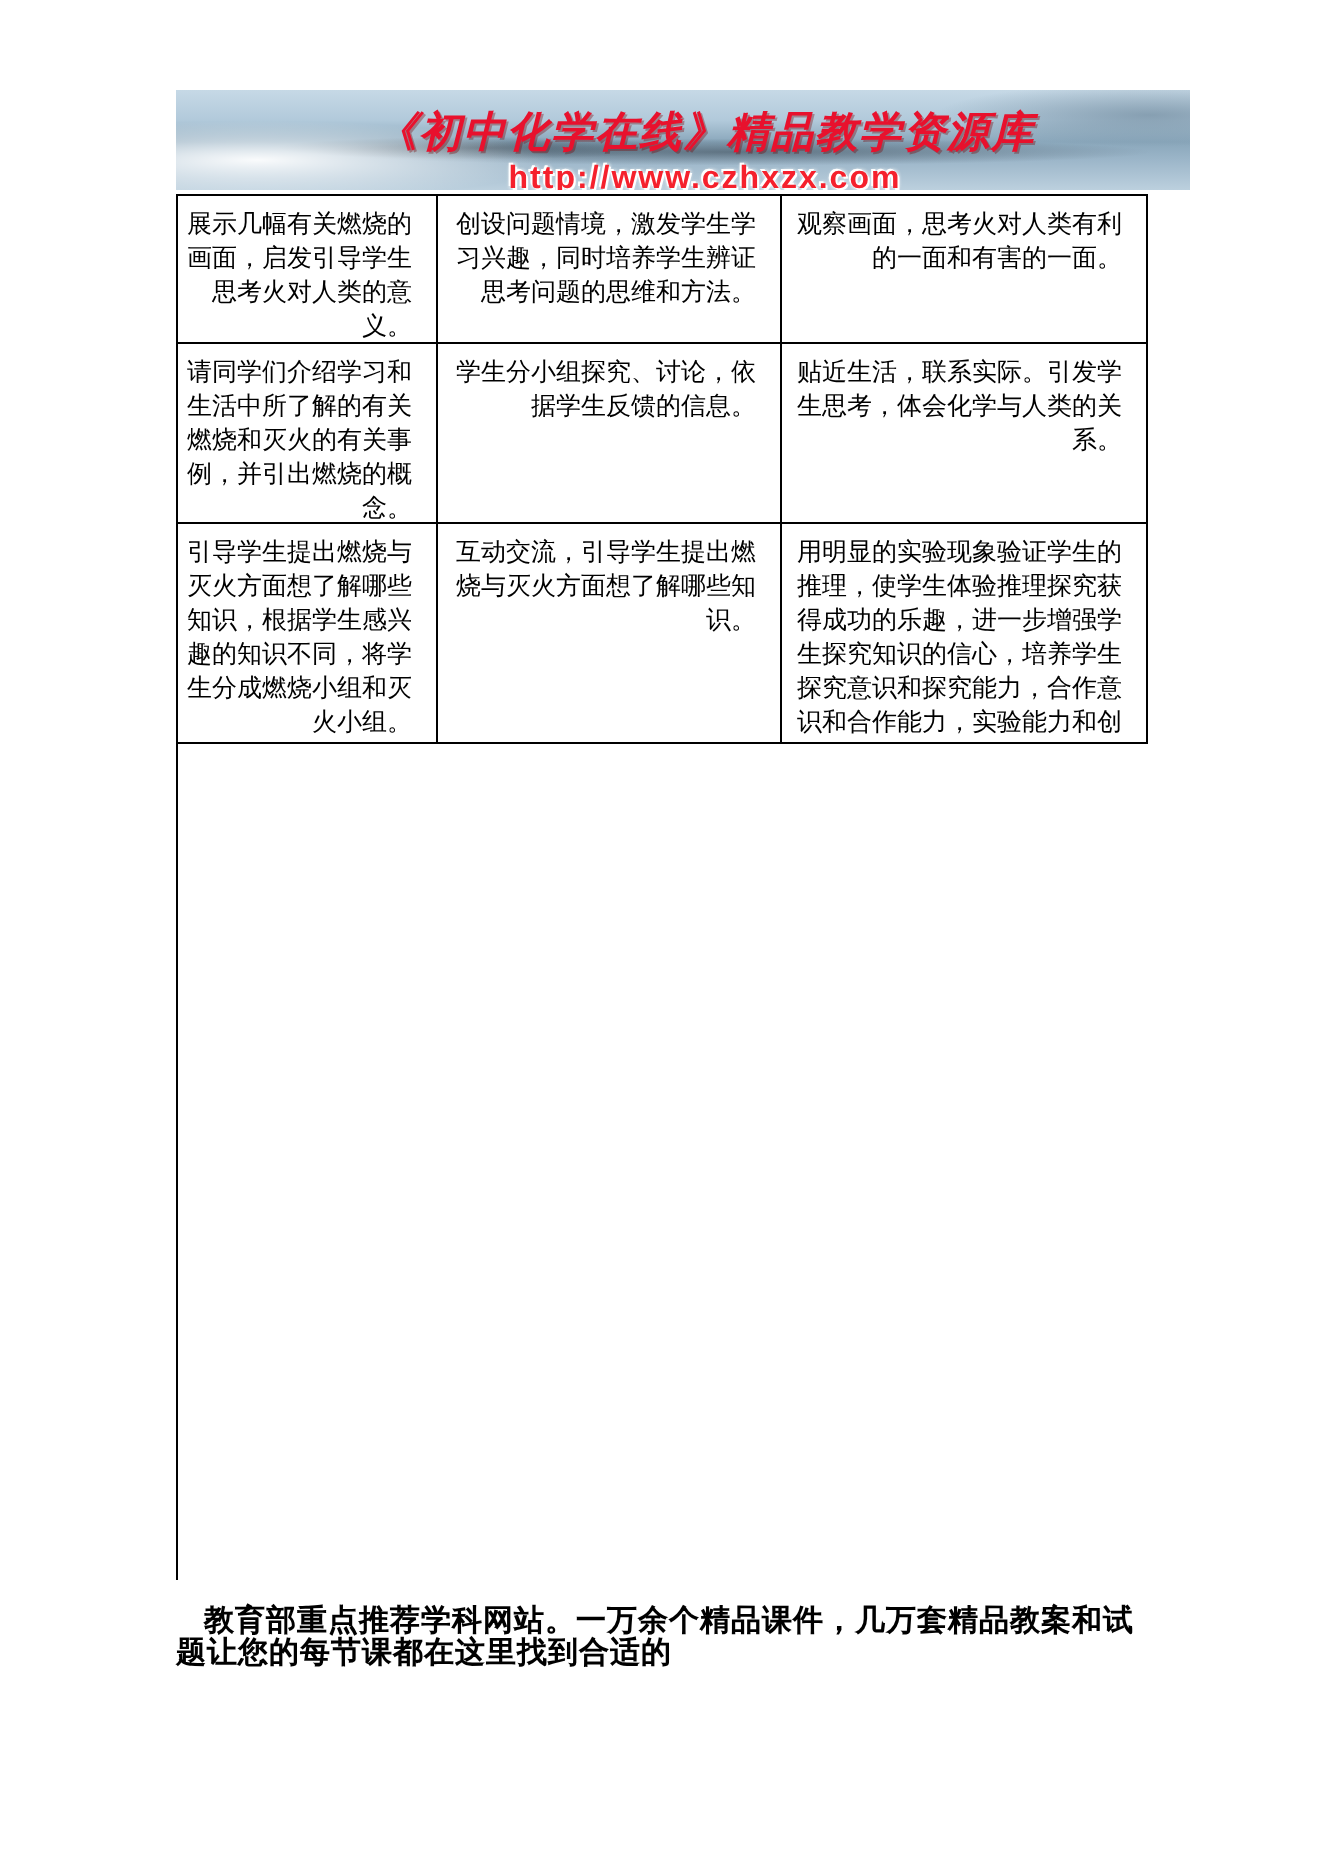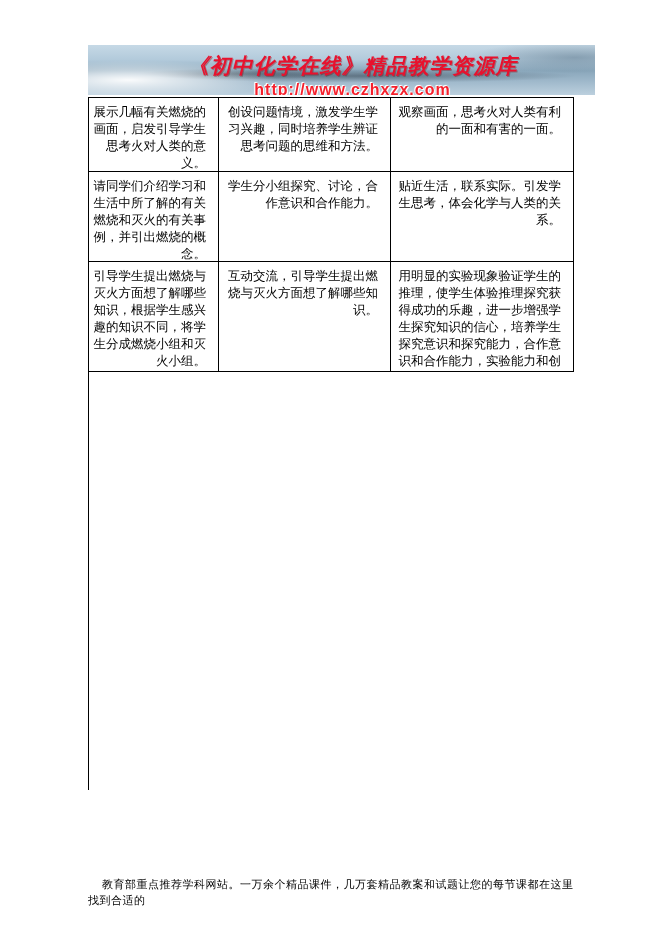--- a/index.html
+++ b/index.html
@@ -47,22 +47,22 @@
     padding:6px 12px 0 1px;
     box-sizing:border-box;
     text-align:right;
     font-size:12.5px;line-height:17px;
     white-space:pre-line;
     overflow:hidden;
   }
 
   
   .footer{
-    position:absolute;left:88px;top:876px;width:488px;
-    font-size:11px;line-height:16px;font-weight:normal;
+    position:absolute;left:88px;top:803px;width:488px;
+    font-size:15px;line-height:16px;font-weight:bold;
     color:#000;letter-spacing:0.5px;
   }
   .footer-line1{text-indent:14px;}
   .footer-url{font-family:"Liberation Serif","DejaVu Serif",serif;letter-spacing:0;}
 </style>
 </head>
 <body>
 
 <div class="page">
 
@@ -70,21 +70,21 @@
     <div class="banner-title">《初中化学在线》精品教学资源库</div>
     <div class="banner-url">http://www.czhxzx.com</div>
   </div>
 
   <div class="lesson-table">
     <div class="cell">展示几幅有关燃烧的画面，启发引导学生思考火对人类的意义。</div>
     <div class="cell">创设问题情境，激发学生学习兴趣，同时培养学生辨证思考问题的思维和方法。</div>
     <div class="cell">观察画面，思考火对人类有利的一面和有害的一面。</div>
 
     <div class="cell">请同学们介绍学习和生活中所了解的有关燃烧和灭火的有关事例，并引出燃烧的概念。</div>
-    <div class="cell">学生分小组探究、讨论，合作意识和合作能力。</div>
+    <div class="cell">学生分小组探究、讨论，依据学生反馈的信息。</div>
     <div class="cell">贴近生活，联系实际。引发学生思考，体会化学与人类的关系。</div>
 
     <div class="cell">引导学生提出燃烧与灭火方面想了解哪些知识，根据学生感兴趣的知识不同，将学生分成燃烧小组和灭火小组。</div>
     <div class="cell">互动交流，引导学生提出燃烧与灭火方面想了解哪些知识。</div>
 
     <div class="cell">用明显的实验现象验证学生的推理，使学生体验推理探究获得成功的乐趣，进一步增强学生探究知识的信心，培养学生探究意识和探究能力，合作意识和合作能力，实验能力和创新能力。从而突出了本节课的重点，解决了本节课的难点。</div>
   </div>
 
   <div class="footer">
     <div class="footer-line1">教育部重点推荐学科网站。一万余个精品课件，几万套精品教案和试题让您的每节课都在这里找到合适的</div>

